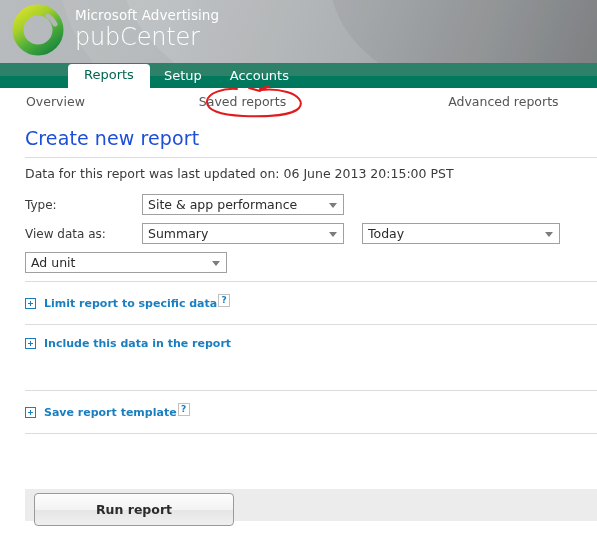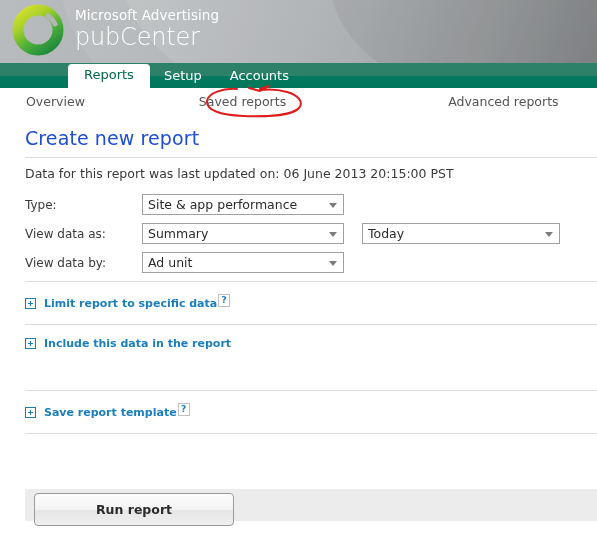--- a/index.html
+++ b/index.html
@@ -380,21 +380,20 @@
         <span>Summary</span>
         <span class="caret"></span>
       </div>
       <div class="select w-second">
         <span>Today</span>
         <span class="caret"></span>
       </div>
     </div>
 
     <div class="form-row">
-      <div class="form-label">View data by:</div>
       <div class="select w-main">
         <span>Ad unit</span>
         <span class="caret"></span>
       </div>
     </div>
 
   </div>
 
   <div class="section-rule"></div>
   <div class="section">

